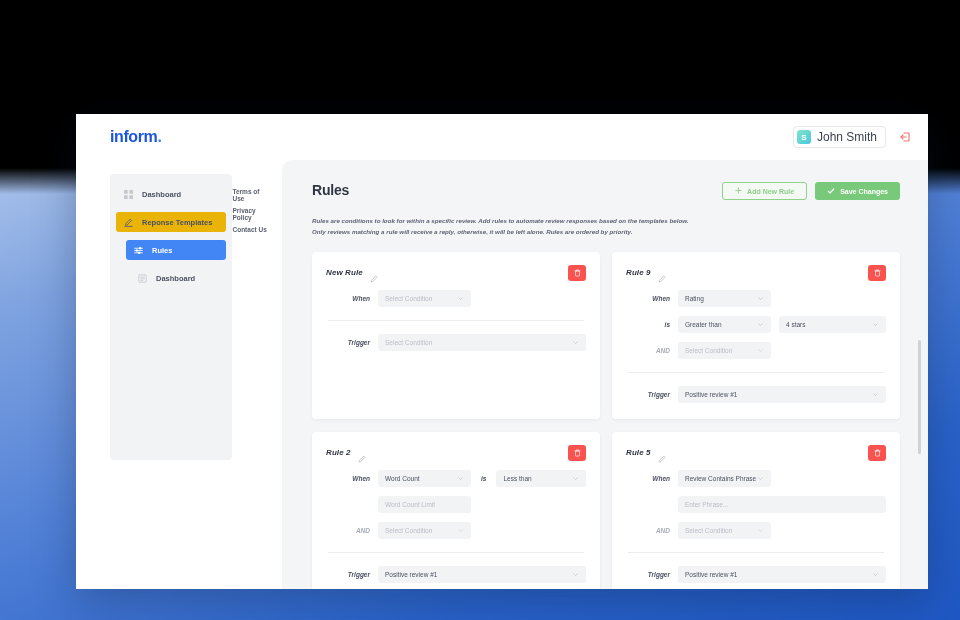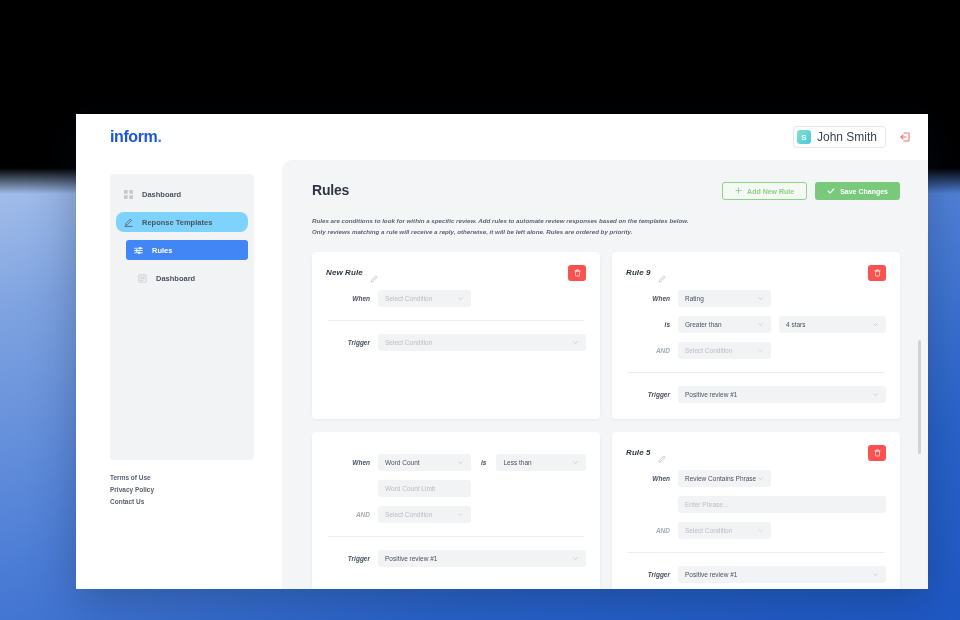--- a/index.html
+++ b/index.html
@@ -79,41 +79,41 @@
   }
 
   
   .app-body { flex: 1 1 auto; display: flex; min-height: 0; }
 
   
   .sidebar {
     width: 206px;
     background: #fff;
     padding: 14px 12px 0 34px;
-    display: flex; flex-direction: column;
+    display: flex; flex-direction: row;
     flex: 0 0 auto;
   }
   .nav {
     background: #f2f3f5;
     border-radius: 4px;
     padding: 10px 0 14px 0;
     width: 144px;
     height: 286px;
   }
   .nav-item {
     display: flex; align-items: center; gap: 9px;
     height: 20px;
     margin: 0 6px 8px 6px;
     padding: 0 8px;
     border-radius: 3px;
     font-size: 7.5px;
     color: #4a5160;
     font-weight: 600;
   }
-  .nav-item.hover { background: #7dd3fc; border-radius: 8px; }
+  .nav-item.hover { background: #eab308; }
   .nav-item.active {
     background: #4285f4;
     color: #fff;
     margin-left: 16px;
     margin-right: 6px;
   }
   .nav-item.indent { margin-left: 20px; }
   .nav-ico { width: 9px; height: 9px; flex: 0 0 auto; display: block; }
 
   .footer-links {
@@ -469,20 +469,35 @@
                   <span class="chev">
                     <svg width="7" height="7" viewBox="0 0 16 16" fill="none" stroke="#b9bdc6" stroke-width="1.6" stroke-linecap="round">
                         <path d="M4 6.5l4 4 4-4"></path>
                       </svg>
                   </span>
                 </span>
               </div>
             </div>
 
             <div class="card">
+              <div class="card-head">
+                <span class="card-title">Rule 2</span>
+                <span class="edit-ico">
+                  <svg width="8" height="8" viewBox="0 0 16 16" fill="none" stroke="#b8bcc4" stroke-width="1.6" stroke-linecap="round">
+                      <path d="M12 2.5L14 4.5L4.5 14H2.5v-2z"></path>
+                    </svg>
+                </span>
+                <span class="trash-btn">
+                  <svg width="7" height="8" viewBox="0 0 16 18" fill="none" stroke="#ffffff" stroke-width="1.5" stroke-linecap="round">
+                    <path d="M2 4h12"></path>
+                      <path d="M6 2h4"></path>
+                      <rect x="3.5" y="4.5" width="9" height="11.5" rx="1"></rect>
+                  </svg>
+                </span>
+              </div>
               <div class="row">
                 <span class="row-label">When</span>
                 <span class="sel w-short">
                   <span>Word Count</span>
                   <span class="chev">
                     <svg width="7" height="7" viewBox="0 0 16 16" fill="none" stroke="#b9bdc6" stroke-width="1.6" stroke-linecap="round">
                         <path d="M4 6.5l4 4 4-4"></path>
                       </svg>
                   </span>
                 </span>

